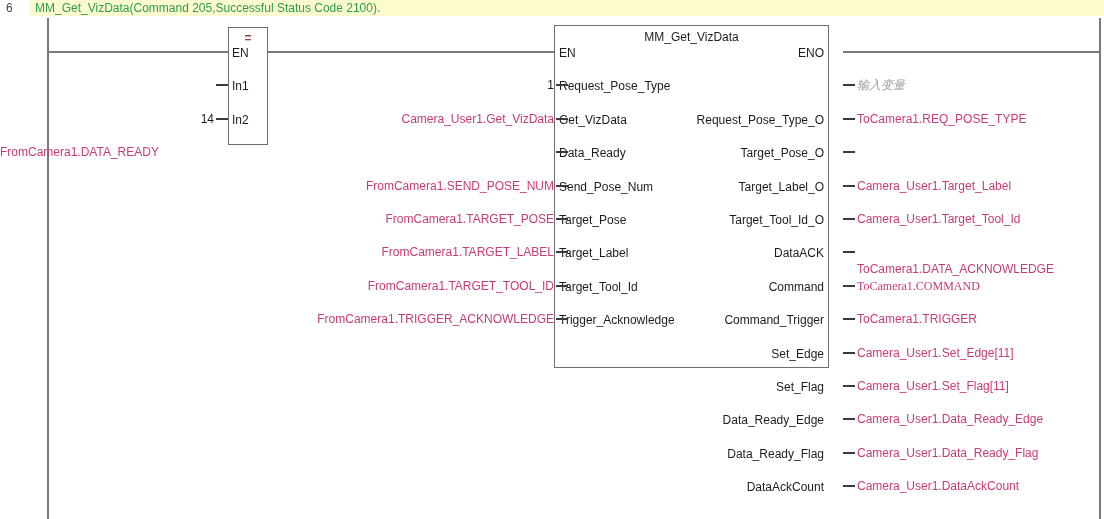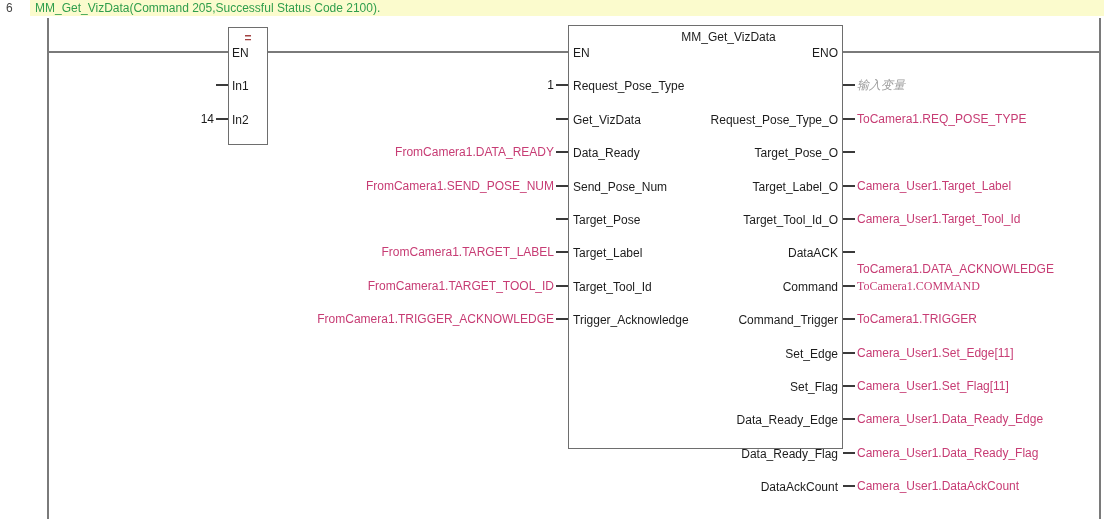--- a/index.html
+++ b/index.html
@@ -40,21 +40,21 @@
   <div class="abs blk" style="left:228px;top:27px;width:40px;height:118px;">
     <div class="abs row op title" style="top:2px;">=</div>
     <div class="abs row pin" style="left:3px;top:17px;">EN</div>
     <div id="eq-pins">
         <div class="abs row pin" style="left:3px;top:50px;">In1</div>
         <div class="abs row pin" style="left:3px;top:84px;">In2</div>
       </div>
   </div>
   <div id="eq-operands"></div>
 
-  <div class="abs blk" style="left:568px;top:25px;width:275px;height:424px;padding-left:23px;">
+  <div class="abs blk" style="left:554px;top:25px;width:275px;height:343px;">
     <div class="abs row title" style="top:3px;">MM_Get_VizData</div>
     <div class="abs row pin" style="left:4px;top:19px;">EN</div>
     <div class="abs row pin" style="right:4px;top:19px;">ENO</div>
     <div id="fb-pins">
         <div class="abs row pin" style="left:4px;top:52px;">Request_Pose_Type</div>
         <div class="abs row pin" style="left:4px;top:86px;">Get_VizData</div>
         <div class="abs row pin" style="left:4px;top:119px;">Data_Ready</div>
         <div class="abs row pin" style="left:4px;top:153px;">Send_Pose_Num</div>
         <div class="abs row pin" style="left:4px;top:186px;">Target_Pose</div>
         <div class="abs row pin" style="left:4px;top:219px;">Target_Label</div>
@@ -75,25 +75,27 @@
       </div>
   </div>
   <div id="fb-operands"></div>
 
 <div class="abs conn" style="left:216px;top:84px;width:12px;"></div>
     <div class="abs conn" style="left:216px;top:118px;width:12px;"></div>
     <div class="abs row lit" style="left:0;top:111px;width:214px;text-align:right;">14</div>
     <div class="abs conn" style="left:556px;top:84px;width:12px;"></div>
     <div class="abs row lit" style="left:0;top:77px;width:554px;text-align:right;">1</div>
     <div class="abs conn" style="left:556px;top:118px;width:12px;"></div>
+    <div class="abs row var" style="left:0;top:111px;width:554px;text-align:right;">Camera_User1.Get_VizData</div>
     <div class="abs conn" style="left:556px;top:151px;width:12px;"></div>
-    <div class="abs row var" style="left:0;top:144px;width:554px;text-align:right;">FromCamera1.DATA_READY</div>
+    <div class="abs row var" style="left:0;top:144px;width:554px;text-align:left;">FromCamera1.DATA_READY</div>
     <div class="abs conn" style="left:556px;top:185px;width:12px;"></div>
     <div class="abs row var" style="left:0;top:178px;width:554px;text-align:right;">FromCamera1.SEND_POSE_NUM</div>
     <div class="abs conn" style="left:556px;top:218px;width:12px;"></div>
+    <div class="abs row var" style="left:0;top:211px;width:554px;text-align:right;">FromCamera1.TARGET_POSE</div>
     <div class="abs conn" style="left:556px;top:251px;width:12px;"></div>
     <div class="abs row var" style="left:0;top:244px;width:554px;text-align:right;">FromCamera1.TARGET_LABEL</div>
     <div class="abs conn" style="left:556px;top:285px;width:12px;"></div>
     <div class="abs row var" style="left:0;top:278px;width:554px;text-align:right;">FromCamera1.TARGET_TOOL_ID</div>
     <div class="abs conn" style="left:556px;top:318px;width:12px;"></div>
     <div class="abs row var" style="left:0;top:311px;width:554px;text-align:right;">FromCamera1.TRIGGER_ACKNOWLEDGE</div>
     <div class="abs conn" style="left:843px;top:84px;width:12px;"></div>
     <div class="abs row ghost" style="left:857px;top:77px;">输入变量</div>
     <div class="abs conn" style="left:843px;top:118px;width:12px;"></div>
     <div class="abs row var" style="left:857px;top:111px;">ToCamera1.REQ_POSE_TYPE</div>

